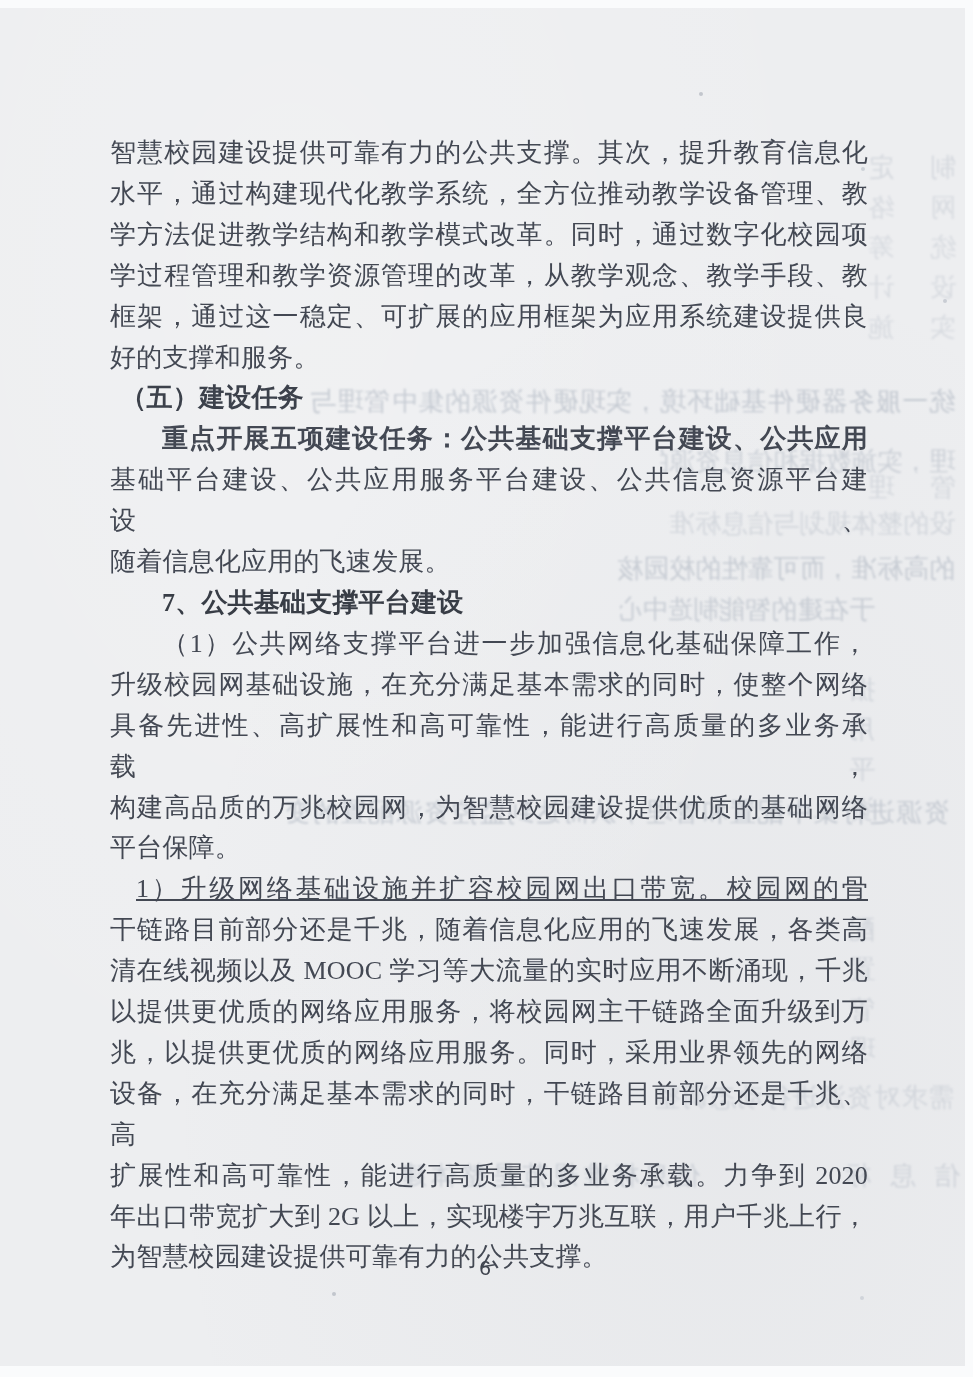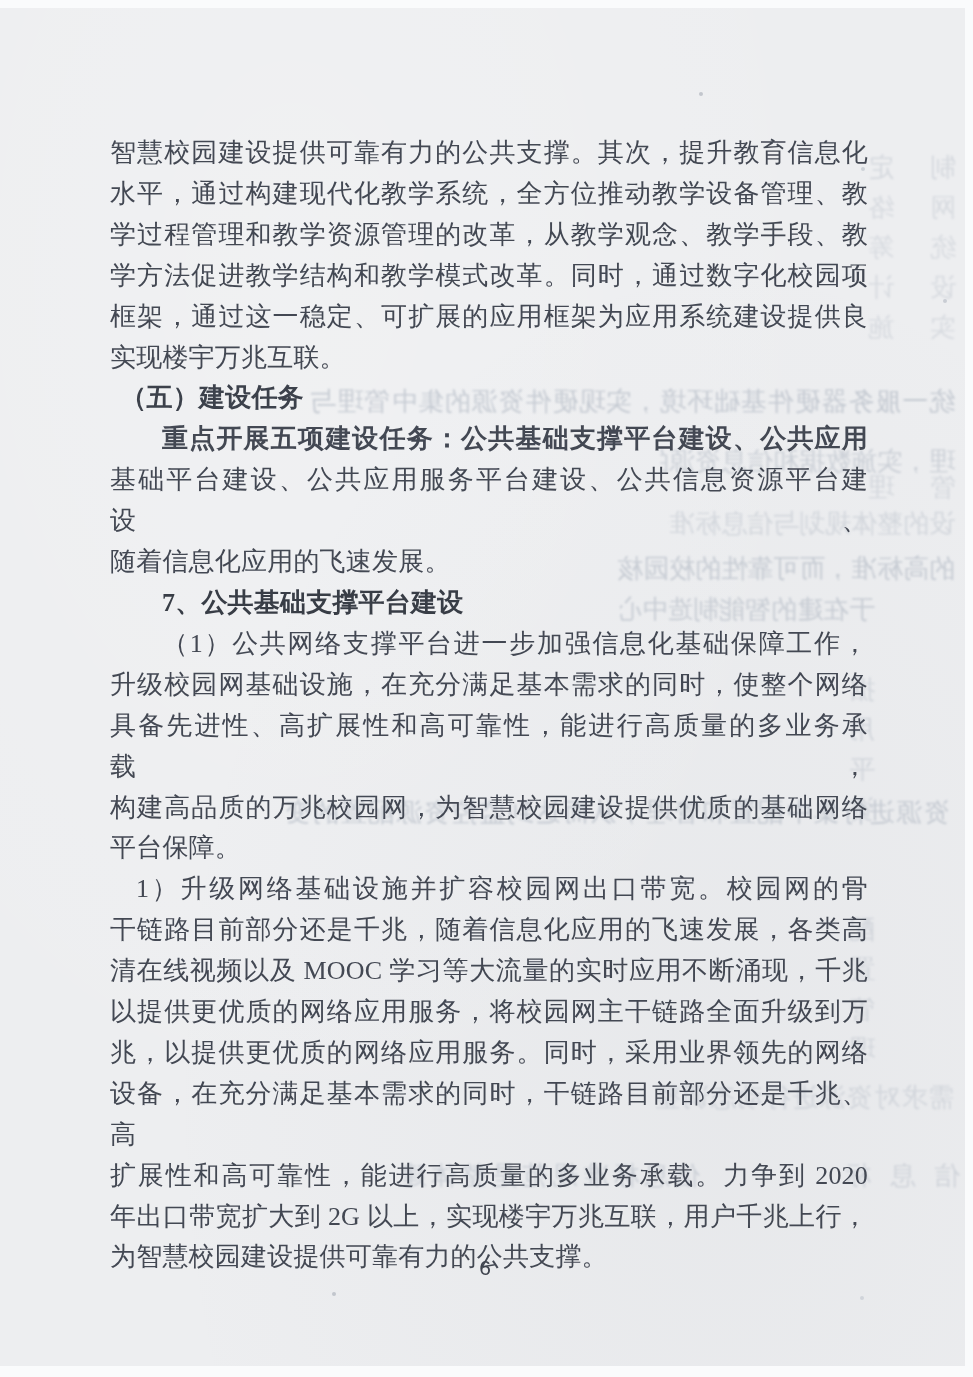--- a/index.html
+++ b/index.html
@@ -108,45 +108,45 @@
       <div class="bleed" style="left: 845px; top: 994px; width: 30px; opacity: 0.26;">管</div>
       <div class="bleed" style="left: 845px; top: 1034px; width: 30px; opacity: 0.26;">理</div>
       <div class="bleed" style="left: 655px; top: 1082px; width: 300px; opacity: 0.25;">需求对资源进行动态调整</div>
       <div class="bleed" style="left: 400px; top: 1160px; width: 300px; opacity: 0.3;">信息标准规范是整体建</div>
       <div class="bleed" style="left: 845px; top: 1160px; width: 115px; opacity: 0.28;">信息标</div>
     </div>
   <div class="text-block">
       <div class="block body">
         <div class="line">智慧校园建设提供可靠有力的公共支撑。其次，提升教育信息化</div>
         <div class="line">水平，通过构建现代化教学系统，全方位推动教学设备管理、教</div>
+        <div class="line">学方法促进教学结构和教学模式改革。同时，通过数字化校园项</div>
         <div class="line">学过程管理和教学资源管理的改革，从教学观念、教学手段、教</div>
-        <div class="line">学方法促进教学结构和教学模式改革。同时，通过数字化校园项</div>
         <div class="line">框架，通过这一稳定、可扩展的应用框架为应用系统建设提供良</div>
-        <div class="line last">实现楼宇万兆互联。</div>
+        <div class="line last">好的支撑和服务。</div>
       </div>
       <div class="block heading">
         <div class="line last" style="text-indent: 0.4em; font-weight: bold;">（五）建设任务</div>
       </div>
       <div class="block body">
         <div class="line" style="text-indent: 2em; font-weight: bold;">重点开展五项建设任务：公共基础支撑平台建设、公共应用</div>
         <div class="line">基础平台建设、公共应用服务平台建设、公共信息资源平台建设、</div>
         <div class="line last">随着信息化应用的飞速发展。</div>
       </div>
       <div class="block heading-bold">
         <div class="line last" style="text-indent: 2em;">7、公共基础支撑平台建设</div>
       </div>
       <div class="block body">
         <div class="line" style="text-indent: 2em;">（1）公共网络支撑平台进一步加强信息化基础保障工作，</div>
         <div class="line">升级校园网基础设施，在充分满足基本需求的同时，使整个网络</div>
         <div class="line">具备先进性、高扩展性和高可靠性，能进行高质量的多业务承载，</div>
         <div class="line">构建高品质的万兆校园网，为智慧校园建设提供优质的基础网络</div>
         <div class="line last">平台保障。</div>
       </div>
       <div class="block body">
-        <div class="line" style="text-indent: 1em;">1）升级网络基础设施并扩容校园网出口带宽。校园网的骨</div>
+        <div class="line" style="text-indent: 1em; text-decoration: underline;">1）升级网络基础设施并扩容校园网出口带宽。校园网的骨</div>
         <div class="line">干链路目前部分还是千兆，随着信息化应用的飞速发展，各类高</div>
         <div class="line">清在线视频以及 MOOC 学习等大流量的实时应用不断涌现，千兆</div>
         <div class="line">以提供更优质的网络应用服务，将校园网主干链路全面升级到万</div>
         <div class="line">兆，以提供更优质的网络应用服务。同时，采用业界领先的网络</div>
         <div class="line">设备，在充分满足基本需求的同时，干链路目前部分还是千兆、高</div>
         <div class="line">扩展性和高可靠性，能进行高质量的多业务承载。力争到 2020</div>
         <div class="line">年出口带宽扩大到 2G 以上，实现楼宇万兆互联，用户千兆上行，</div>
         <div class="line last">为智慧校园建设提供可靠有力的公共支撑。</div>
       </div>
     </div>

